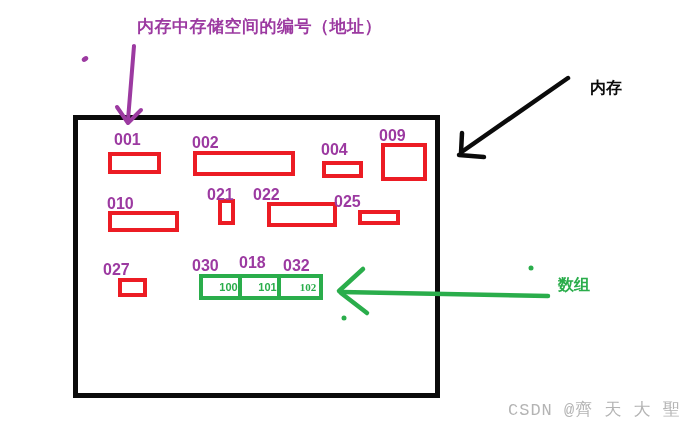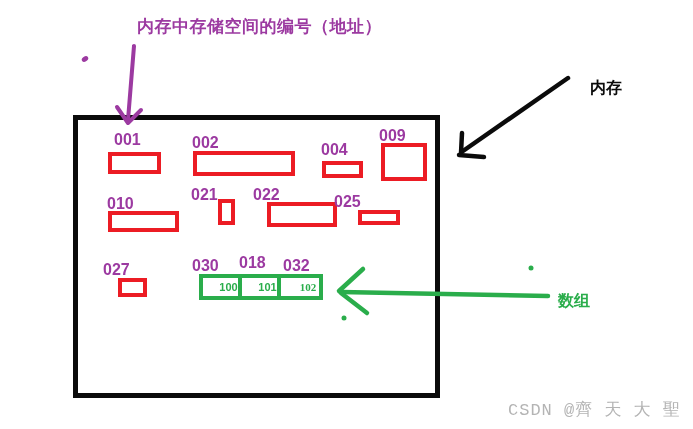--- a/index.html
+++ b/index.html
@@ -41,21 +41,21 @@
   }
   .array-cell.c0 { width: 37px; border-right: 4px solid var(--green); }
   .array-cell.c1 { width: 37px; border-right: 4px solid var(--green); }
   .array-cell.c2 { width: 38px; font-family: Liberation Serif, serif; }
 
   .memory-label {
     left: 590px; top: 78px;
     font-size: 16px; font-weight: bold; color: var(--ink); white-space: nowrap; text-align: right;
   }
   .array-label {
-    left: 558px; top: 291px;
+    left: 558px; top: 275px;
     font-size: 16px; font-weight: bold; color: var(--green); white-space: nowrap;
   }
 
   .watermark {
     left: 508px; top: 398px;
     font-size: 17px; color: var(--watermark); letter-spacing: 1px; white-space: nowrap; font-family: Liberation Mono, monospace;
   }
 
   svg.overlay {
     position: absolute; left: 0; top: 0; width: 693px; height: 429px;
@@ -82,21 +82,21 @@
 <div class="abs cell-rect" style="left:218px; top:199px; width:17px; height:26px"></div>
 <div class="abs cell-rect" style="left:267px; top:202px; width:70px; height:25px"></div>
 <div class="abs cell-rect" style="left:358px; top:210px; width:42px; height:15px"></div>
 <div class="abs cell-rect" style="left:118px; top:278px; width:29px; height:19px"></div>
 
 <div class="abs cell-label" style="left:114px; top:132px">001</div>
 <div class="abs cell-label" style="left:192px; top:135px">002</div>
 <div class="abs cell-label" style="left:321px; top:142px">004</div>
 <div class="abs cell-label" style="left:379px; top:128px">009</div>
 <div class="abs cell-label" style="left:107px; top:196px">010</div>
-<div class="abs cell-label" style="left:191px; top:187px">021</div>
+<div class="abs cell-label" style="left:207px; top:187px">021</div>
 <div class="abs cell-label" style="left:253px; top:187px">022</div>
 <div class="abs cell-label" style="left:334px; top:194px">025</div>
 <div class="abs cell-label" style="left:103px; top:262px">027</div>
 
 <div class="abs cell-label" style="left:192px; top:258px">030</div>
 <div class="abs cell-label" style="left:239px; top:255px">018</div>
 <div class="abs cell-label" style="left:283px; top:258px">032</div>
 
 <div class="abs array-box">
   <div class="array-cell c0">100</div>

